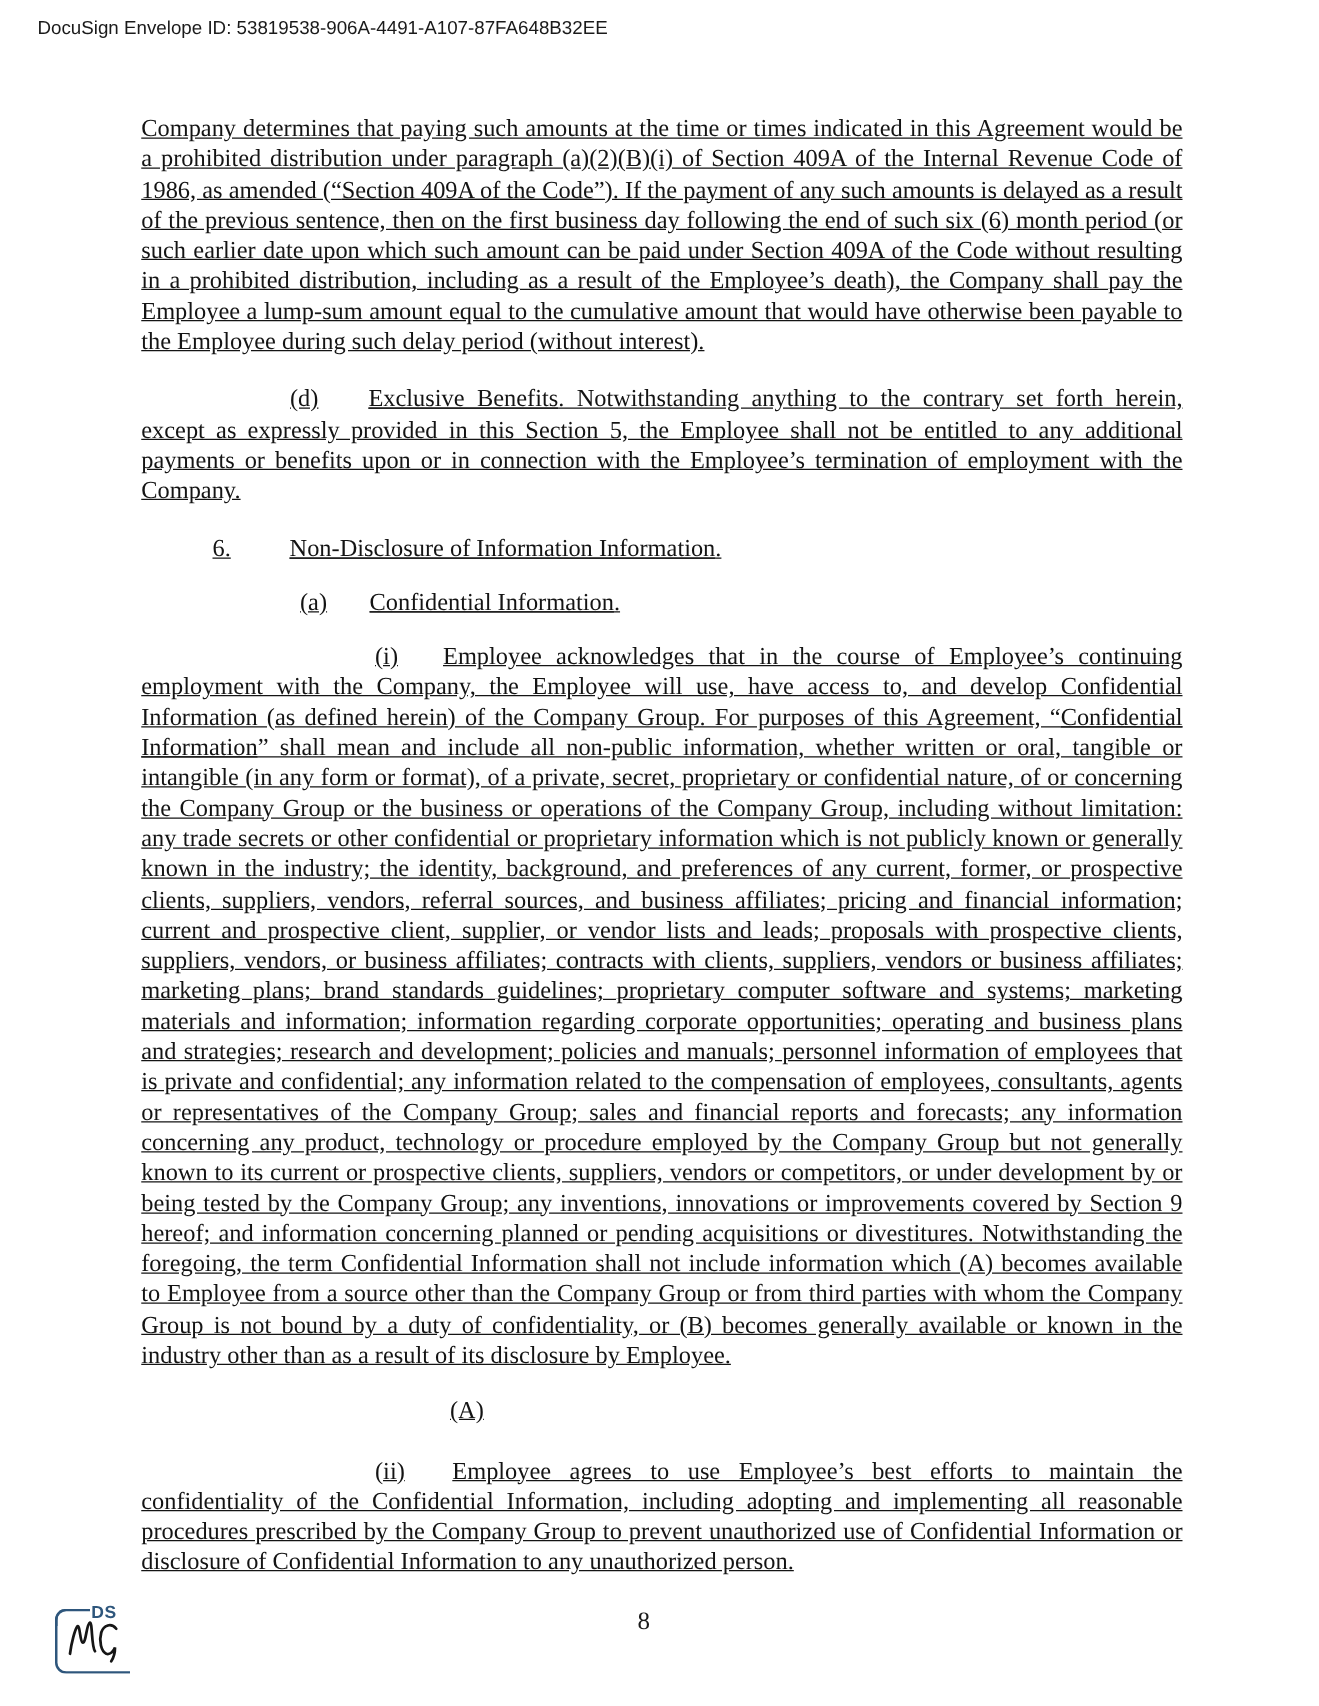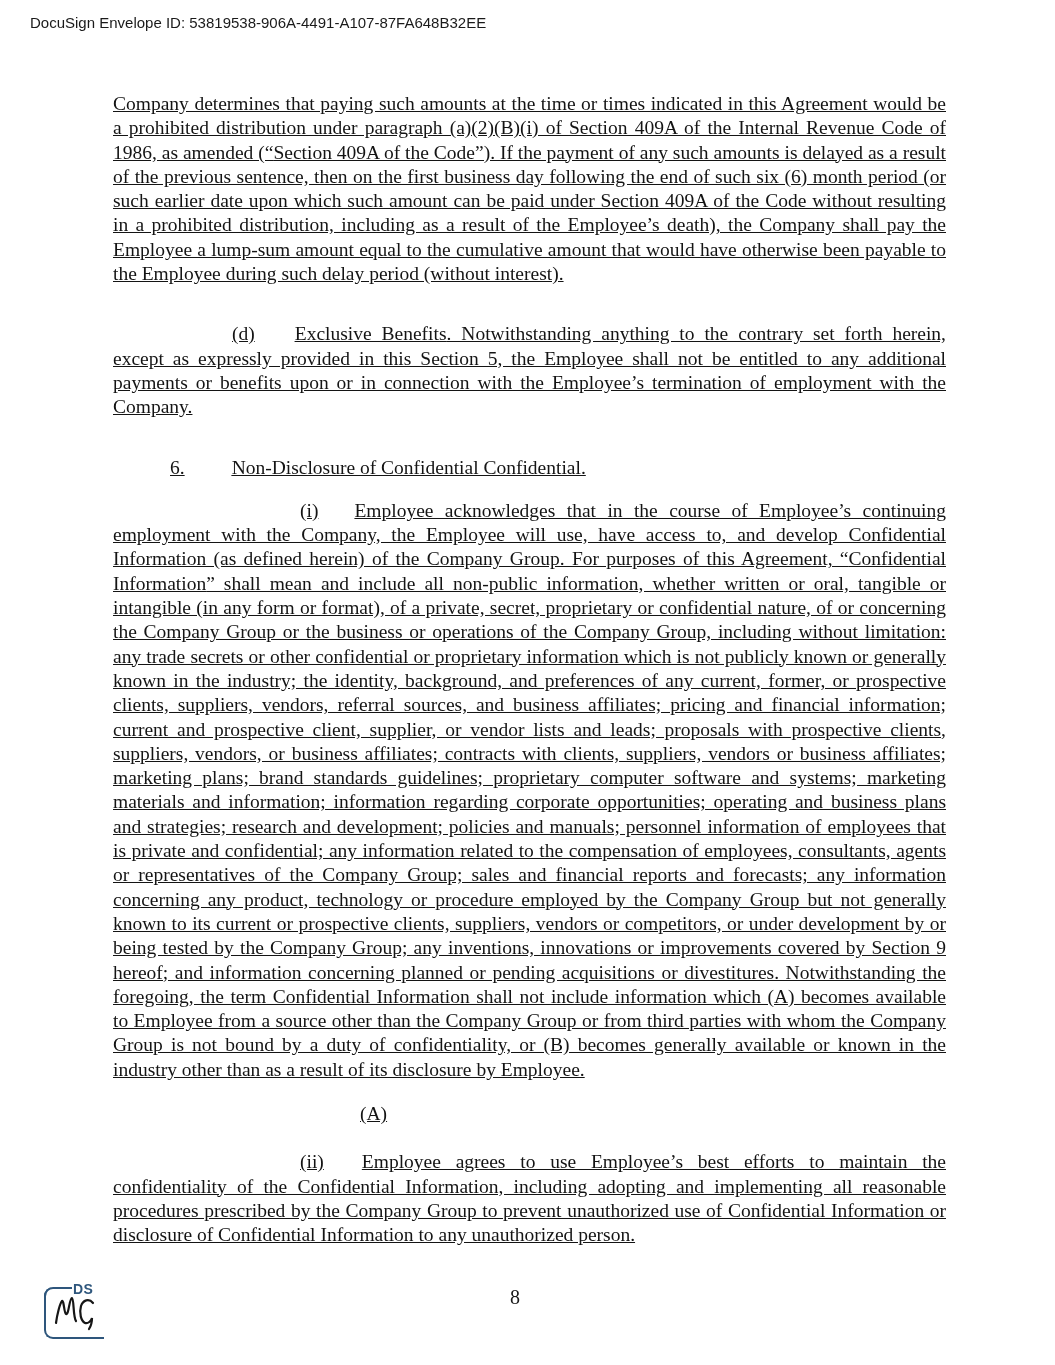--- a/index.html
+++ b/index.html
@@ -27,21 +27,21 @@
   .page-body {
     position: absolute;
     top: 92px;
     left: 113px;
     width: 833px;
     font-size: 19.5px;
     line-height: 24.3px;
     text-align: justify;
   }
   .para { margin: 0; text-decoration: underline; }
-  .m-top-22 { margin-top: 36px; }
+  .m-top-22 { margin-top: 22px; }
   .m-top-19 { margin-top: 19px; }
   .m-top-20 { margin-top: 20px; }
   .m-top-24 { margin-top: 24px; }
   .sp {
     display: inline-block;
     height: 1px;
   }
   .sp-119 { width: 119px; }
   .sp-40  { width: 40px; }
   .sp-57  { width: 57px; }
@@ -111,22 +111,23 @@
 <body>
 
 <div class="envelope-header">DocuSign Envelope ID: 53819538-906A-4491-A107-87FA648B32EE</div>
 
 <div class="page-body">
 
   <p class="para"><span>Company determines that paying such amounts at the time or times indicated in this Agreement would be a prohibited distribution under paragraph (a)(2)(B)(i) of Section 409A of the Internal Revenue Code of 1986, as amended (“</span><span class="u">Section 409A of the Code</span><span>”).  If the payment of any such amounts is delayed as a result of the previous sentence, then on the first business day following the end of such six (6) month period (or such earlier date upon which such amount can be paid under Section 409A of the Code without resulting in a prohibited distribution, including as a result of the Employee’s death), the Company shall pay the Employee a lump-sum amount equal to the cumulative amount that would have otherwise been payable to the Employee during such delay period (without interest).</span></p>
 
   <p class="para m-top-22"><span class="sp sp-119"></span><span>(d)</span><span class="sp sp-40"></span><span class="u">Exclusive Benefits</span><span>.  Notwithstanding anything to the contrary set forth herein, except as expressly provided in this Section 5, the Employee shall not be entitled to any additional payments or benefits upon or in connection with the Employee’s termination of employment with the Company.</span></p>
 
-  <p class="para m-top-22 heading-line"><span class="sp sp-57"></span><span>6.</span><span class="sp sp-47"></span><span class="u">Non-Disclosure of Confidential Confidential</span><span>.</span></p>
+  <p class="para m-top-22 heading-line"><span class="sp sp-57"></span><span>6.</span><span class="sp sp-47"></span><span class="u">Non-Disclosure of Information Information</span><span>.</span></p>
 
+  <p class="para m-top-19 heading-line"><span class="sp sp-127"></span><span>(a)</span><span class="sp sp-34"></span><span class="u">Confidential Information</span><span>.</span></p>
 
   <p class="para m-top-19"><span class="sp sp-187"></span><span>(i)</span><span class="sp sp-36"></span><span>Employee acknowledges that in the course of Employee’s continuing employment with the Company, the Employee will use, have access to, and develop Confidential Information (as defined herein) of the Company Group.  For purposes of this Agreement, “</span><span class="u">Confidential Information</span><span>” shall mean and include all non-public information, whether written or oral, tangible or intangible (in any form or format), of a private, secret, proprietary or confidential nature, of or concerning the Company Group or the business or operations of the Company Group, including without limitation:  any trade secrets or other confidential or proprietary information which is not publicly known or generally known in the industry; the identity, background, and preferences of any current, former, or prospective clients, suppliers, vendors, referral sources, and business affiliates; pricing and financial information; current and prospective client, supplier, or vendor lists and leads; proposals with prospective clients, suppliers, vendors, or business affiliates; contracts with clients, suppliers, vendors or business affiliates; marketing plans; brand standards guidelines; proprietary computer software and systems; marketing materials and information; information regarding corporate opportunities; operating and business plans and strategies; research and development; policies and manuals; personnel information of employees that is private and confidential; any information related to the compensation of employees, consultants, agents or representatives of the Company Group; sales and financial reports and forecasts; any information concerning any product, technology or procedure employed by the Company Group but not generally known to its current or prospective clients, suppliers, vendors or competitors, or under development by or being tested by the Company Group; any inventions, innovations or improvements covered by Section 9 hereof; and information concerning planned or pending acquisitions or divestitures.  Notwithstanding the foregoing, the term Confidential Information shall not include information which (A) becomes available to Employee from a source other than the Company Group or from third parties with whom the Company Group is not bound by a duty of confidentiality, or (B) becomes generally available or known in the industry other than as a result of its disclosure by Employee.</span></p>
 
   <p class="para m-top-20 heading-line"><span class="sp sp-247"></span><span>(A)</span></p>
 
   <p class="para m-top-24"><span class="sp sp-187"></span><span>(ii)</span><span class="sp sp-38"></span><span>Employee agrees to use Employee’s best efforts to maintain the confidentiality of the Confidential Information, including adopting and implementing all reasonable procedures prescribed by the Company Group to prevent unauthorized use of Confidential Information or disclosure of Confidential Information to any unauthorized person.</span></p>
 
 </div>
 
 <div class="page-footer">8</div>

